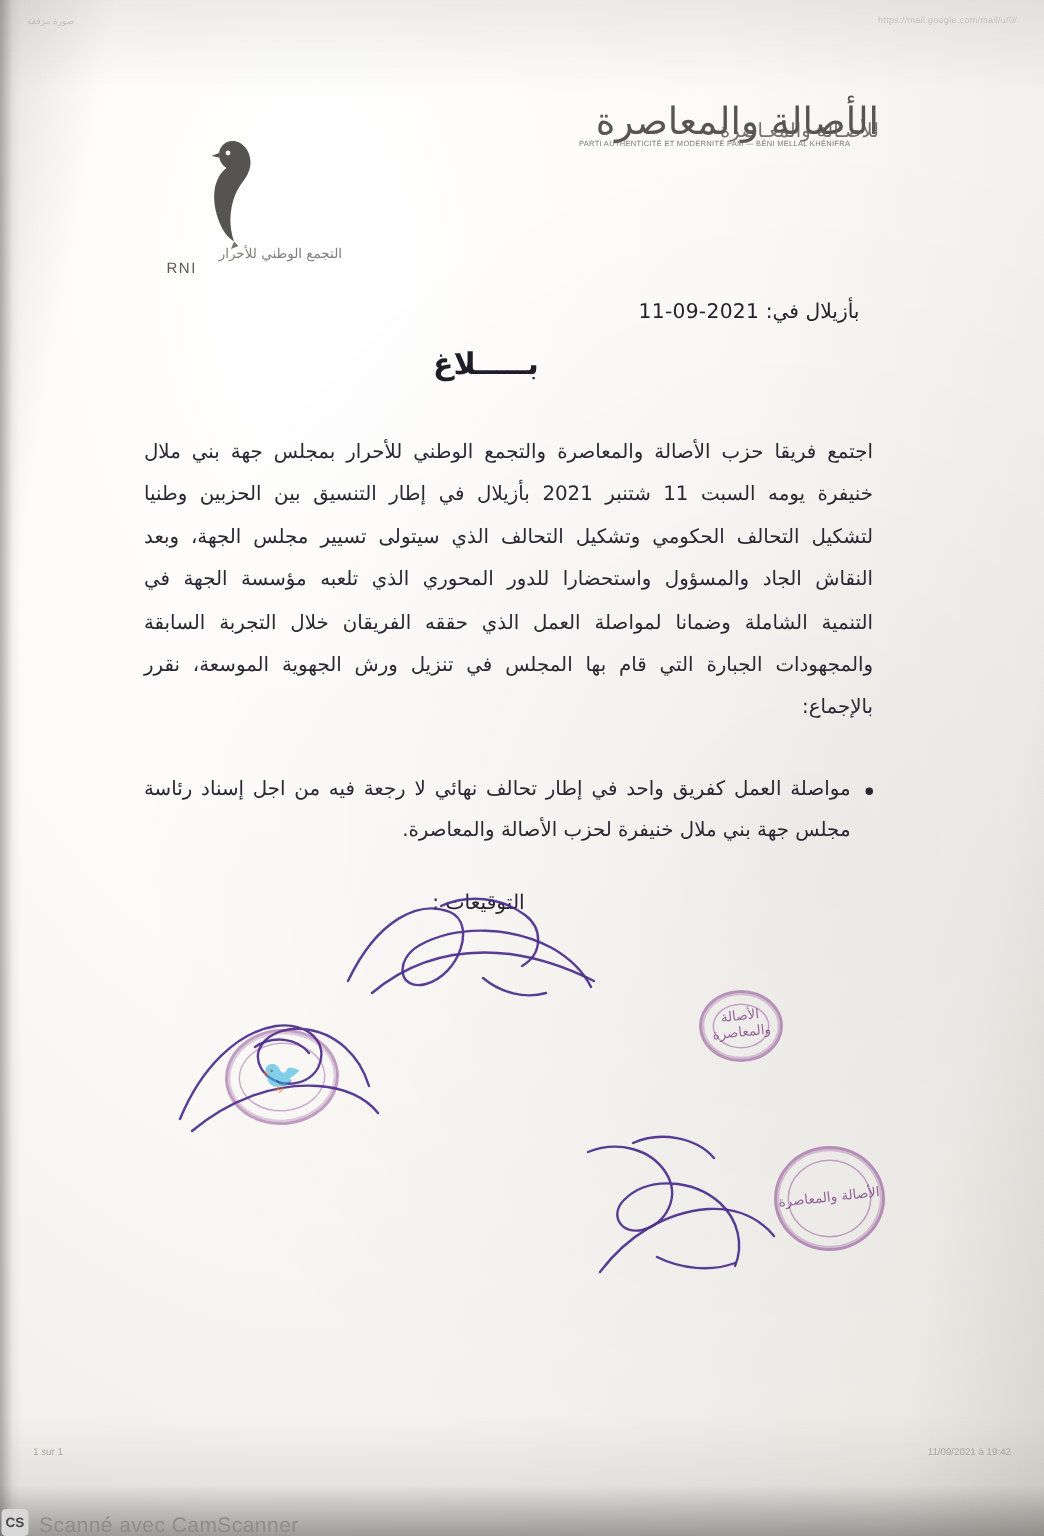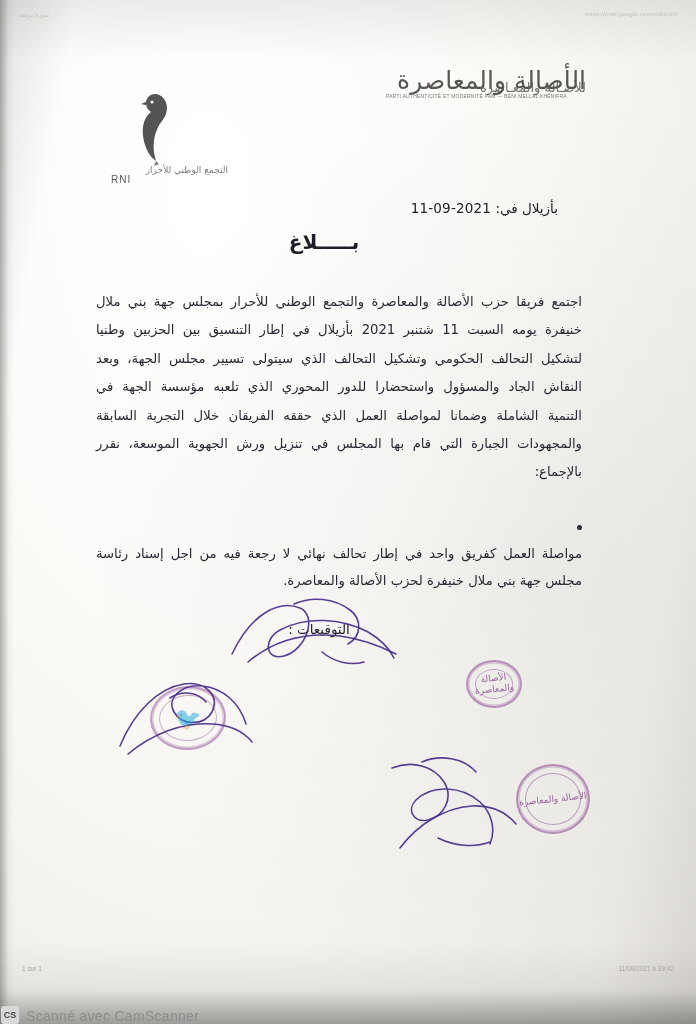--- a/index.html
+++ b/index.html
@@ -148,21 +148,21 @@
     top: 200px;
     left: 96px;
     width: 486px;
     direction: rtl;
     color: #2c2a33;
   }
   #dateline {
     font-size: 13.5px;
     color: #23212b;
     margin-bottom: 14px;
-    margin-right: 24px;
+    margin-right: 9px;
     letter-spacing: 0.2px;
   }
   #dateline .date {
     direction: ltr;
     display: inline-block;
     unicode-bidi: isolate;
   }
   #doc-title {
     text-align: center;
     font-size: 20px;
@@ -176,21 +176,21 @@
     font-size: 13.2px;
     line-height: 2.15;
     text-align: justify;
     text-align-last: right;
     color: #2a2833;
     word-spacing: 1px;
   }
   #bullet-block {
     margin-top: 26px;
     display: flex;
-    flex-direction: column;
+    flex-direction: row;
     gap: 10px;
     align-items: flex-start;
   }
   #bullet-dot {
     width: 5px;
     height: 5px;
     border-radius: 50%;
     background: #2a2833;
     margin-top: 12px;
     flex: 0 0 auto;

